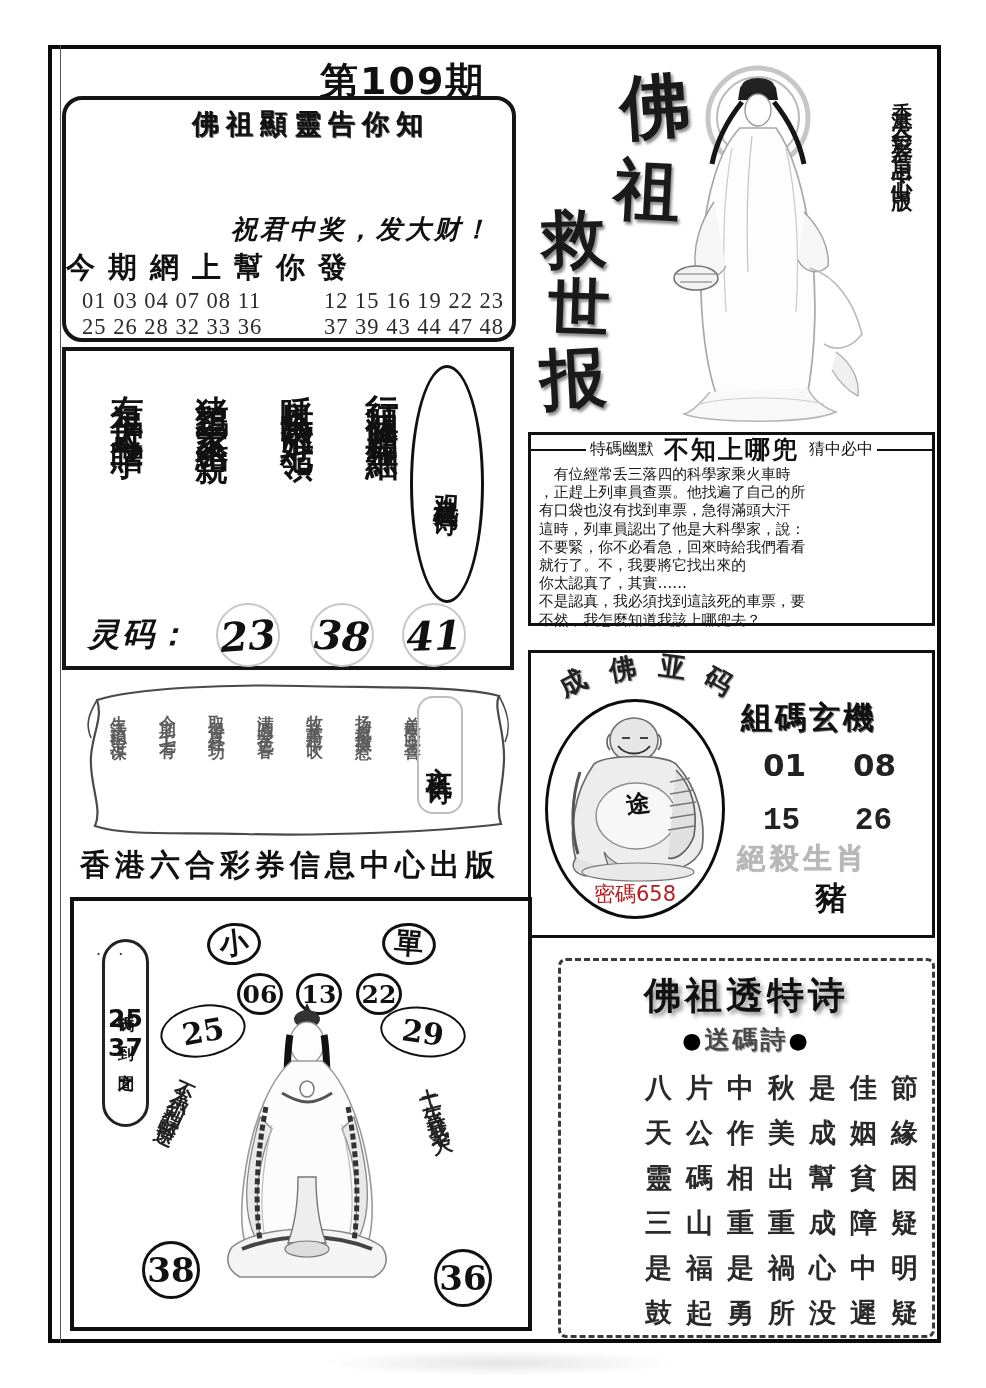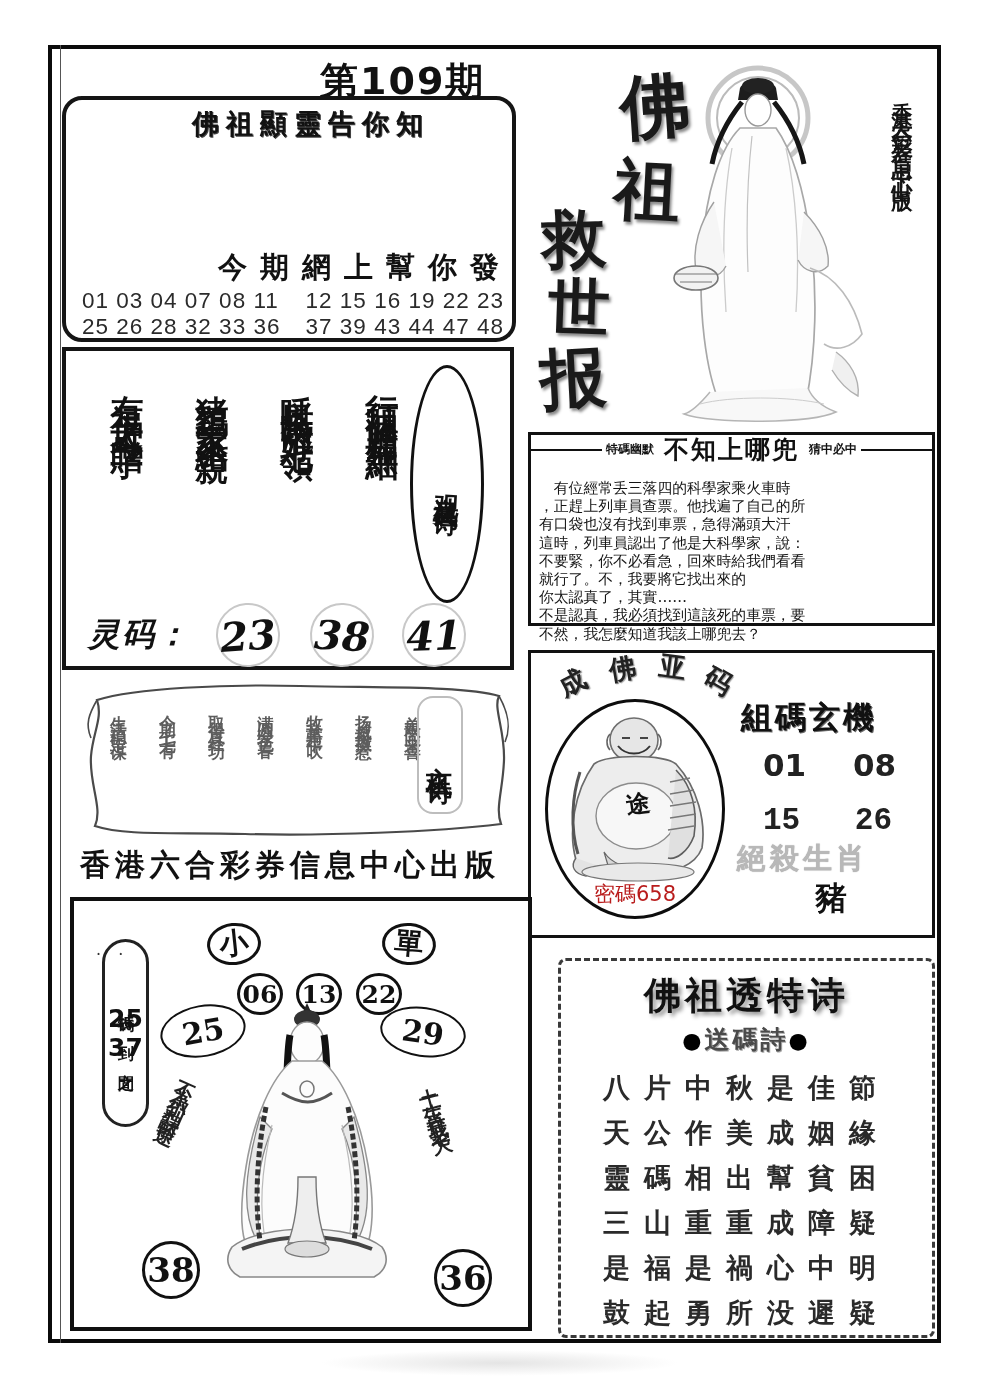--- a/index.html
+++ b/index.html
@@ -10,23 +10,23 @@
   .frame { left:48px; top:45px; width:893px; height:1298px; border:4px solid #0b0b0b; background:#fff; }
   .inner-line { left:60px; top:45px; width:1px; height:1298px; background:#555; }
   .issue { left:320px; top:56px; width:220px; font-family:"DejaVu Sans","Liberation Sans",sans-serif;
            font-weight:900; font-size:38px; letter-spacing:2px; }
   
   .notice { left:62px; top:96px; width:454px; height:246px; border:4px solid #151515; border-radius:20px; }
   .notice-title { top:6px; left:0; width:100%; text-align:center; font-size:27px; font-weight:900; letter-spacing:7px;
                   text-shadow:1px 1px 0 #444;padding-left:44px; }
   .notice-body { top:42px; left:14px; width:424px; font-size:15px; line-height:21px; text-align:justify; color:#1c1c1c; }
   .notice-wish { top:112px; right:20px; font-size:26px; font-weight:900; font-style:italic; letter-spacing:3px; }
-  .notice-slogan { top:148px; left:0; width:100%; text-align:right; font-size:29px; font-weight:900; letter-spacing:13px; }
+  .notice-slogan { top:148px; left:0; width:100%; text-align:left; font-size:29px; font-weight:900; letter-spacing:13px; }
   .numrow { left:16px; width:422px; display:flex; justify-content:space-between;
-            font-family:Liberation Sans, sans-serif; font-size:22.5px; color:#2b2b2b; letter-spacing:1px; }
+            font-family:Liberation Serif, serif; font-size:22.5px; color:#2b2b2b; letter-spacing:1px; }
   
   .lingma { left:62px; top:347px; width:452px; height:323px; border:4px solid #151515; }
   .poem-cols { top:18px; left:38px; display:flex; gap:40px; }
   .vcol { writing-mode:vertical-rl; text-orientation:upright; font-size:33px; font-weight:900; letter-spacing:9px; }
   .lingma-oval { left:344px; top:14px; width:74px; height:238px; border:3px solid #111; border-radius:50%;
                  display:flex; align-items:center; justify-content:center; }
   .lingma-oval .vcol { font-size:25px; letter-spacing:4px; font-weight:900; transform:rotate(3deg); }
   .lingma-result { top:252px; left:22px; display:flex; align-items:center; }
   .lingma-label { font-size:32px; font-weight:900; font-style:italic; letter-spacing:2px; }
   .num-circle { width:64px; height:64px; border:2px solid #c8c8c8; border-radius:50%; display:flex; align-items:center;
@@ -51,57 +51,58 @@
                 font-weight:900; background:#fff; }
   .diag { writing-mode:vertical-rl; text-orientation:upright; font-size:20px; font-weight:900; letter-spacing:8px; color:#222; }
   
   .title-char { font-weight:900; color:#1a1a1a; text-shadow:2px 3px 3px #8a8a8a; }
   .publisher { left:888px; top:86px; writing-mode:vertical-rl; text-orientation:upright; font-size:21px;
                letter-spacing:8px; font-weight:600; color:#151515; }
   
   .humor { left:528px; top:432px; width:407px; height:194px; border:3px solid #111; }
   .humor-head { top:-2px; left:0; width:100%; display:flex; align-items:center; }
   .humor-head .rule { flex:1; height:2px; background:#111; }
-  .hh-small { font-size:12px; font-weight:700; padding:0 4px; }
+  .hh-small { font-size:16px; font-weight:400; padding:0 4px; }
   .hh-big { font-size:25px; font-weight:900; padding:0 6px; letter-spacing:2px; }
-  .humor-body { top:44px; left:8px; width:392px; font-size:14.8px; line-height:18.2px; color:#141414; }
+  .humor-body { top:30px; left:8px; width:392px; font-size:14.8px; line-height:18.2px; color:#141414; }
   .humor-body div { white-space:nowrap; overflow:hidden; }
   
   .zuma { left:528px; top:650px; width:407px; height:288px; border:3px solid #111; }
   .arc-ch { font-size:27px; font-weight:900; color:#222; text-shadow:1px 1px 1px #999; }
   .zoval { left:14px; top:46px; width:180px; height:220px; border:3px solid #0d0d0d; border-radius:50%; overflow:hidden; }
   .zpass { bottom:8px; left:0; width:100%; text-align:center; font-size:21px;
            font-family:"DejaVu Sans","Liberation Sans",sans-serif; color:#b91c1c; }
   .zheader { left:210px; top:44px; font-size:31px; font-weight:900; letter-spacing:3px; text-shadow:1px 1px 0 #666; }
   .znums { left:232px; font-size:31px; font-weight:900; font-family:"DejaVu Sans",sans-serif; color:#222; word-spacing:36px; }
   .zkill { left:206px; top:186px; font-size:29px; font-weight:900; color:#b8b8b8; letter-spacing:4px; text-shadow:0 0 1px #999; }
   .zpig { left:284px; top:224px; font-size:32px; font-weight:900; }
   
   .toute { left:558px; top:958px; width:377px; height:380px; border:3px dashed #3a3a3a; border-radius:8px; }
   .toute-title { top:10px; left:0; width:100%; text-align:center; font-size:37px; font-weight:900; letter-spacing:4px;
                  text-shadow:3px 3px 4px #8d8d8d; }
   .toute-sub { top:62px; left:0; width:100%; text-align:center; font-size:25px; font-weight:900; color:#4a4a4a;
                letter-spacing:3px; text-shadow:1px 1px 0 #aaa; }
   .toute-sub .b { color:#000; font-size:22px; text-shadow:none; }
-  .toute-rows { top:104px; left:0; width:100%; text-align:center; }
+  .toute-rows { top:104px; left:0; width:100%; text-align:right; }
   .toute-rows div { font-size:27px; font-weight:700; color:#2a2a2a; letter-spacing:14px; line-height:45px; }
   .smudge { left:320px; top:1350px; width:360px; height:26px;
             background:radial-gradient(ellipse at center,#d9d9d9 0%,rgba(255,255,255,0) 70%); opacity:.7; }
   svg { display:block; }
 </style>
 </head>
 <body>
 
 <div class="abs frame"></div>
 <div class="abs inner-line"></div>
 
 <div class="abs issue">第109期</div>
 
 <div class="abs notice">
   <div class="abs notice-title">佛祖顯靈告你知</div>
+  <div class="abs notice-wish">祝君中奖，发大财！</div>
   <div class="abs notice-slogan">今期網上幫你發</div>
   <div class="abs numrow" style="top:188px;">
     <span>01 03 04 07 08 11</span>
     <span>12 15 16 19 22 23</span>
   </div>
   <div class="abs numrow" style="top:214px;">
     <span>25 26 28 32 33 36</span>
     <span>37 39 43 44 47 48</span>
   </div>
 </div>

